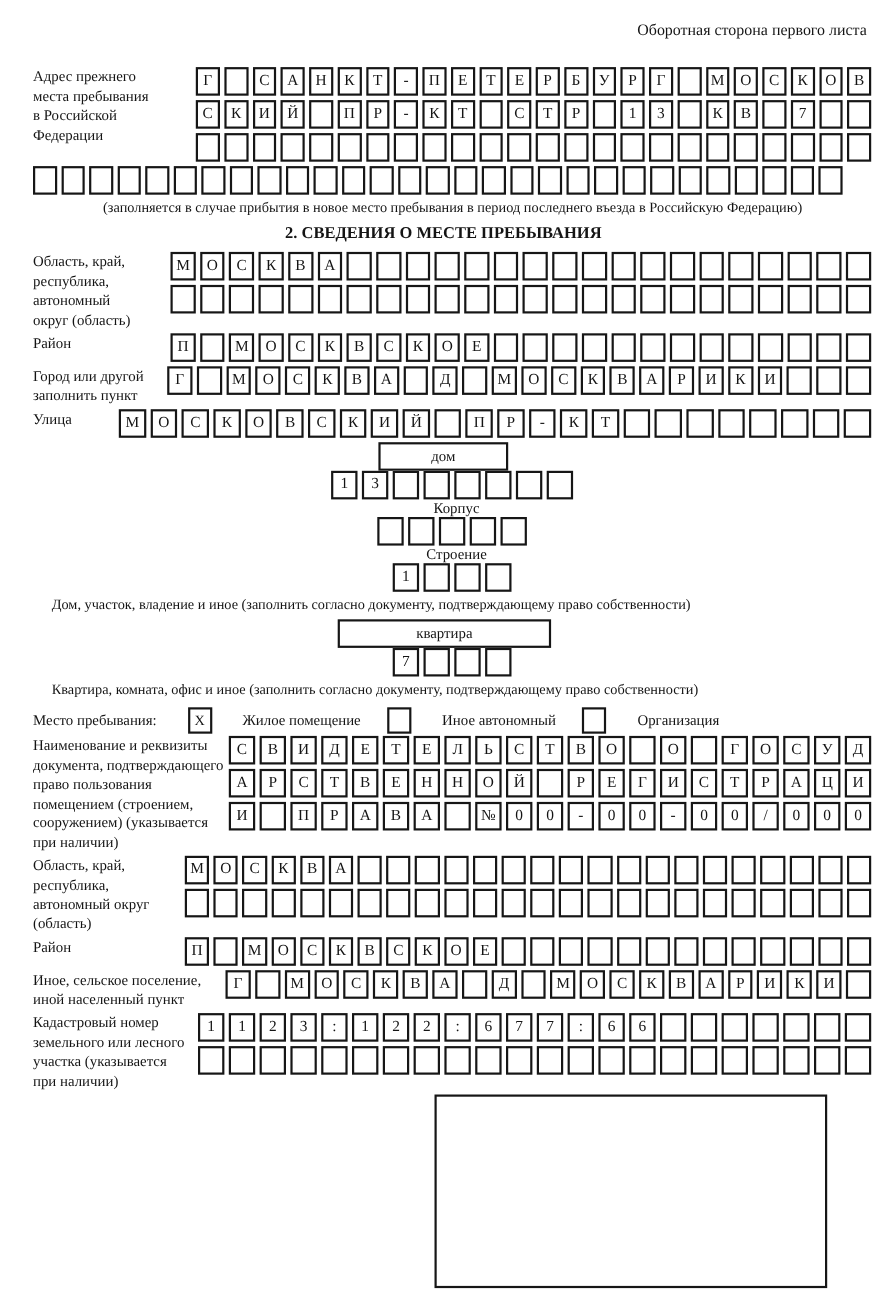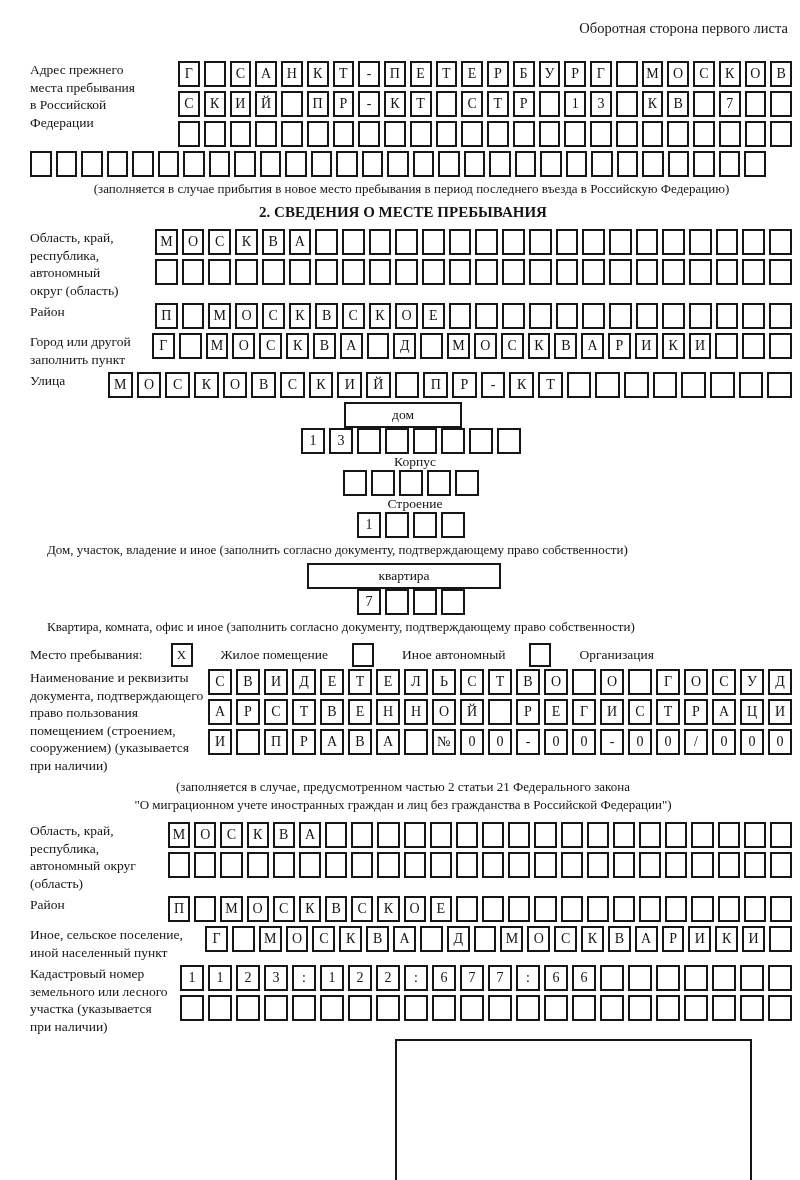--- a/index.html
+++ b/index.html
@@ -450,22 +450,20 @@
           <span class="cb">0</span>
           <span class="cb">0</span>
           <span class="cb">/</span>
           <span class="cb">0</span>
           <span class="cb">0</span>
           <span class="cb">0</span>
         </div>
     </div>
   </div>
 
-  <div class="fz-note">(заполняется в случае, предусмотренном частью 2 статьи 21 Федерального закона
-"О миграционном учете иностранных граждан и лиц без гражданства в Российской Федерации")</div>
 
   <div class="field">
     <div class="flabel lw138">Область, край,
 республика,
 автономный округ
 (область)</div>
     <div class="rows">
       <div class="boxrow">
           <span class="cb">М</span>
           <span class="cb">О</span>

